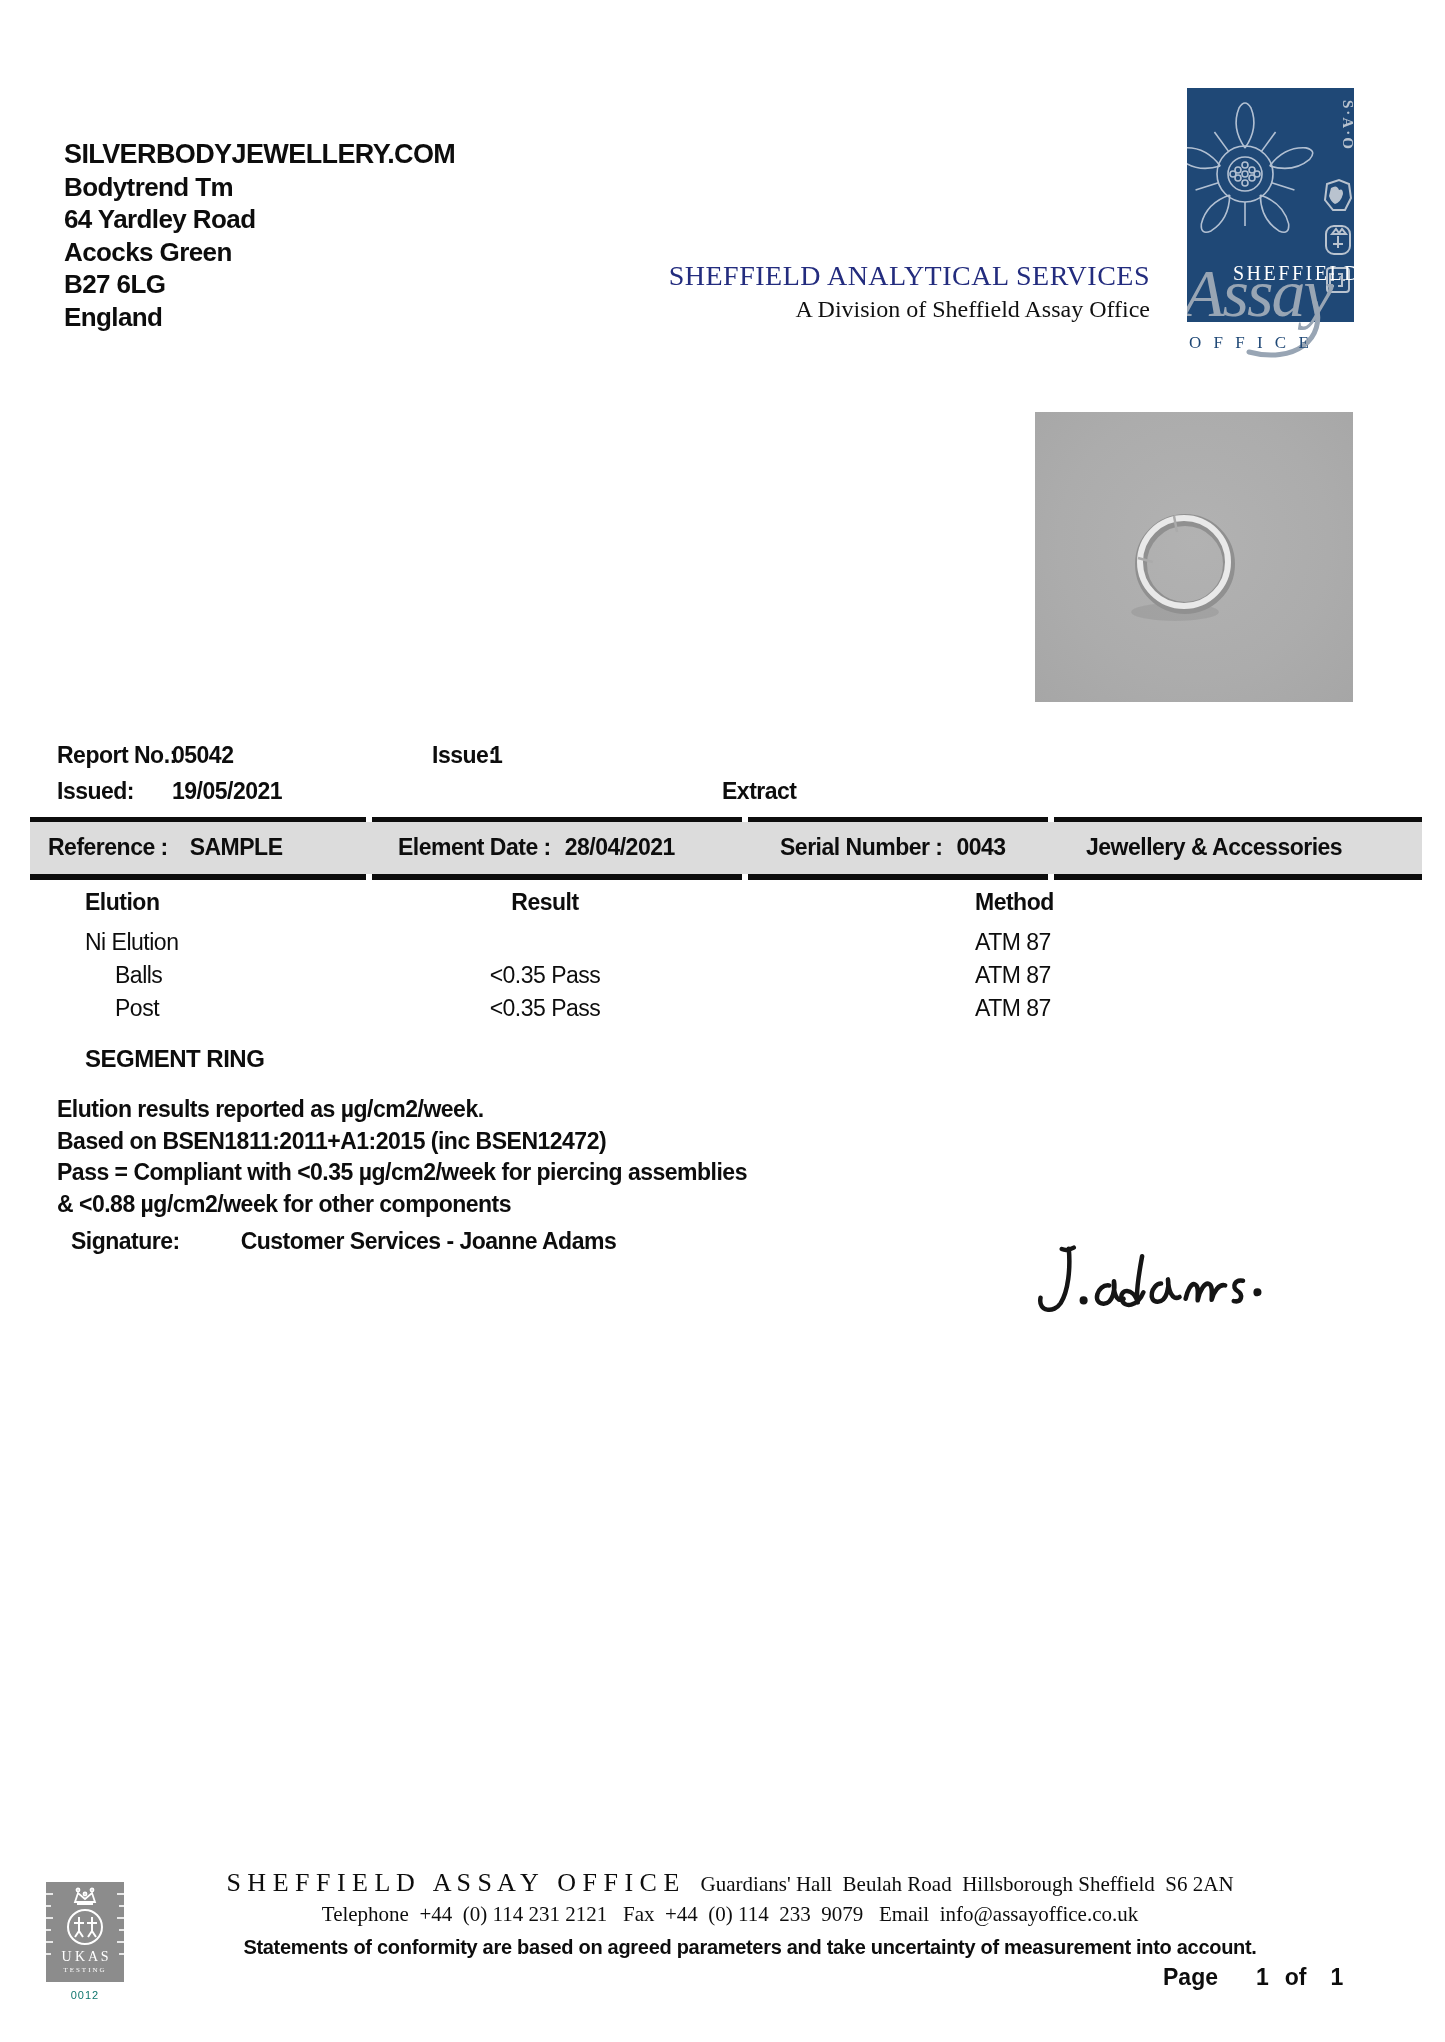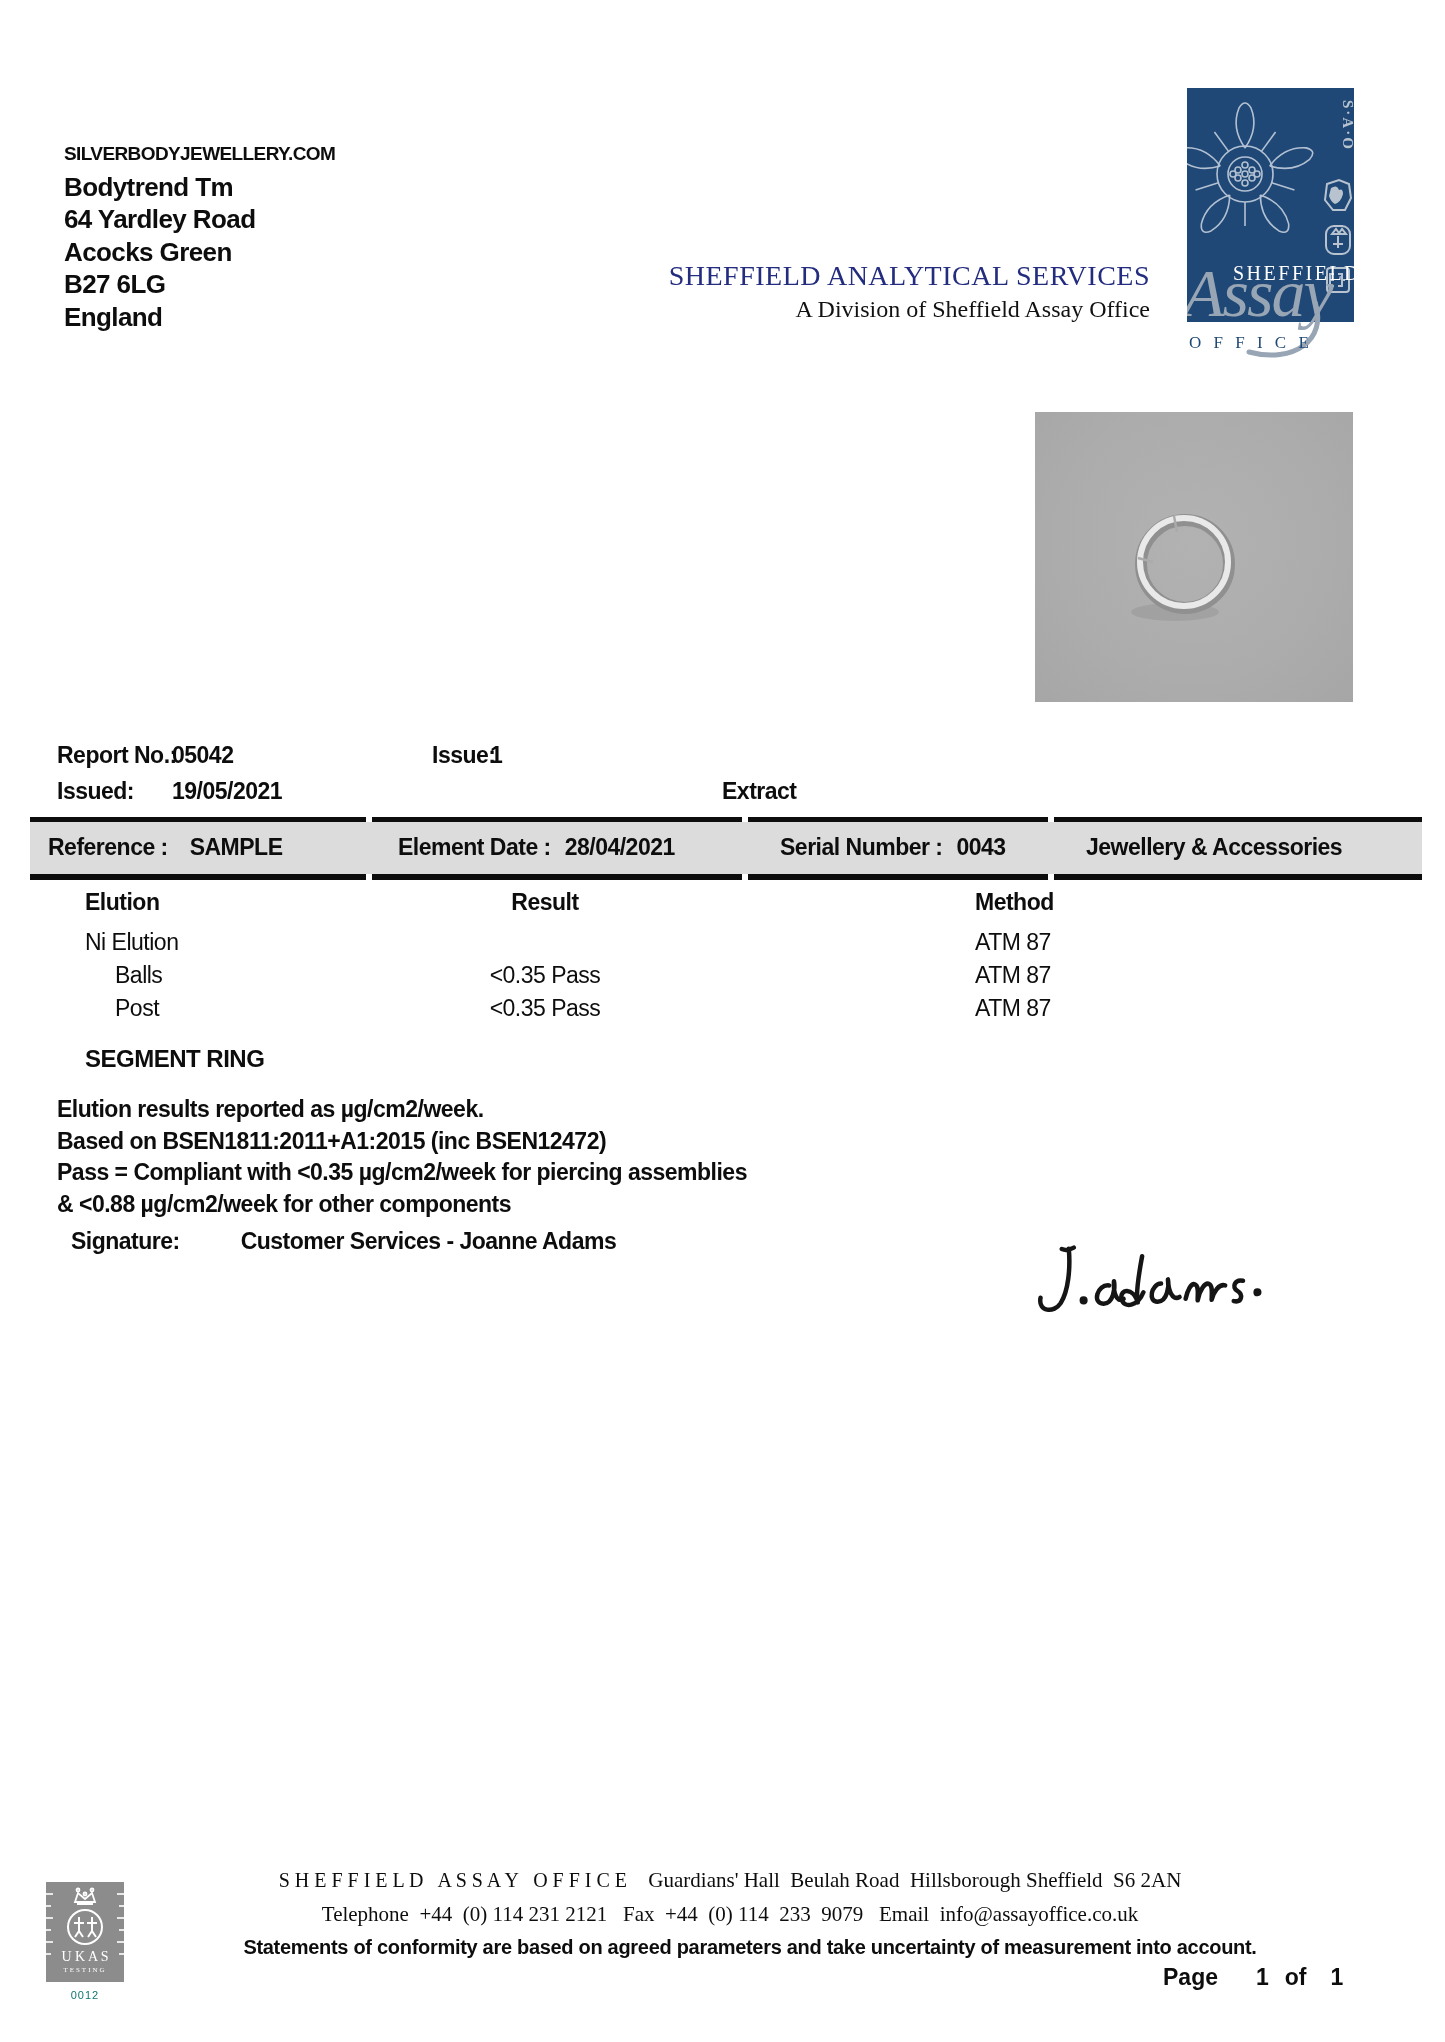--- a/index.html
+++ b/index.html
@@ -3,21 +3,21 @@
 <meta charset="utf-8">
 <style>
   html,body{margin:0;padding:0;background:#ffffff;}
   #page{position:relative;width:1445px;height:2042px;background:#ffffff;overflow:hidden;
         font-family:"Liberation Sans",sans-serif;color:#0d0d0d;}
   .abs{position:absolute;}
   .pre{white-space:pre;}
 
   
   .addr{left:64px;top:138px;line-height:32.5px;font-size:26px;font-weight:bold;letter-spacing:-0.6px;}
-  .addr .site{font-size:19px;}
+  .addr .site{font-size:27px;}
 
   
   .org{right:295px;top:260px;text-align:right;font-family:"Liberation Serif",serif;}
   .org .t1{font-size:28px;color:#232c7e;letter-spacing:0.5px;}
   .org .t2{font-size:24px;color:#111;margin-top:4px;}
 
   
   .saologo{left:1187px;top:88px;width:167px;height:285px;}
 
   
@@ -219,21 +219,21 @@
         <path d="M118,24 C114,42 110,62 112,70 C108,54 94,56 96,66 C98,76 112,74 118,60"></path>
         <path d="M136,52 C126,52 122,70 132,70 C142,70 144,54 143,48 C143,58 146,70 154,66"></path>
         <path d="M160,68 C162,60 166,52 170,54 C174,56 172,64 172,70 C174,60 180,52 184,54 C188,56 186,66 186,70 C188,62 194,54 200,56"></path>
         <path d="M218,52 C210,50 206,58 212,62 C218,66 216,74 208,72"></path>
         <circle cx="232" cy="64" r="1.8" fill="#151515"></circle>
       </g>
     </svg>
   </div>
 
   <div class="abs f1">
-    <span class="pre" style="font-size:20px;">S H E F F I E L D   A S S A Y   O F F I C E</span>
+    <span class="pre" style="font-size:26px;">S H E F F I E L D   A S S A Y   O F F I C E</span>
     <span class="pre" style="margin-left:16px;">Guardians' Hall  Beulah Road  Hillsborough Sheffield  S6 2AN</span>
   </div>
   <div class="abs f2 pre">Telephone  +44  (0) 114 231 2121   Fax  +44  (0) 114  233  9079   Email  info@assayoffice.co.uk</div>
   <div class="abs f3">Statements of conformity are based on agreed parameters and take uncertainty of measurement into account.</div>
 
   <div class="abs pageline">
     <span style="margin-right:38px;">Page</span>
     <span style="margin-right:16px;">1</span>
     <span style="margin-right:24px;">of</span>
     <span>1</span>

